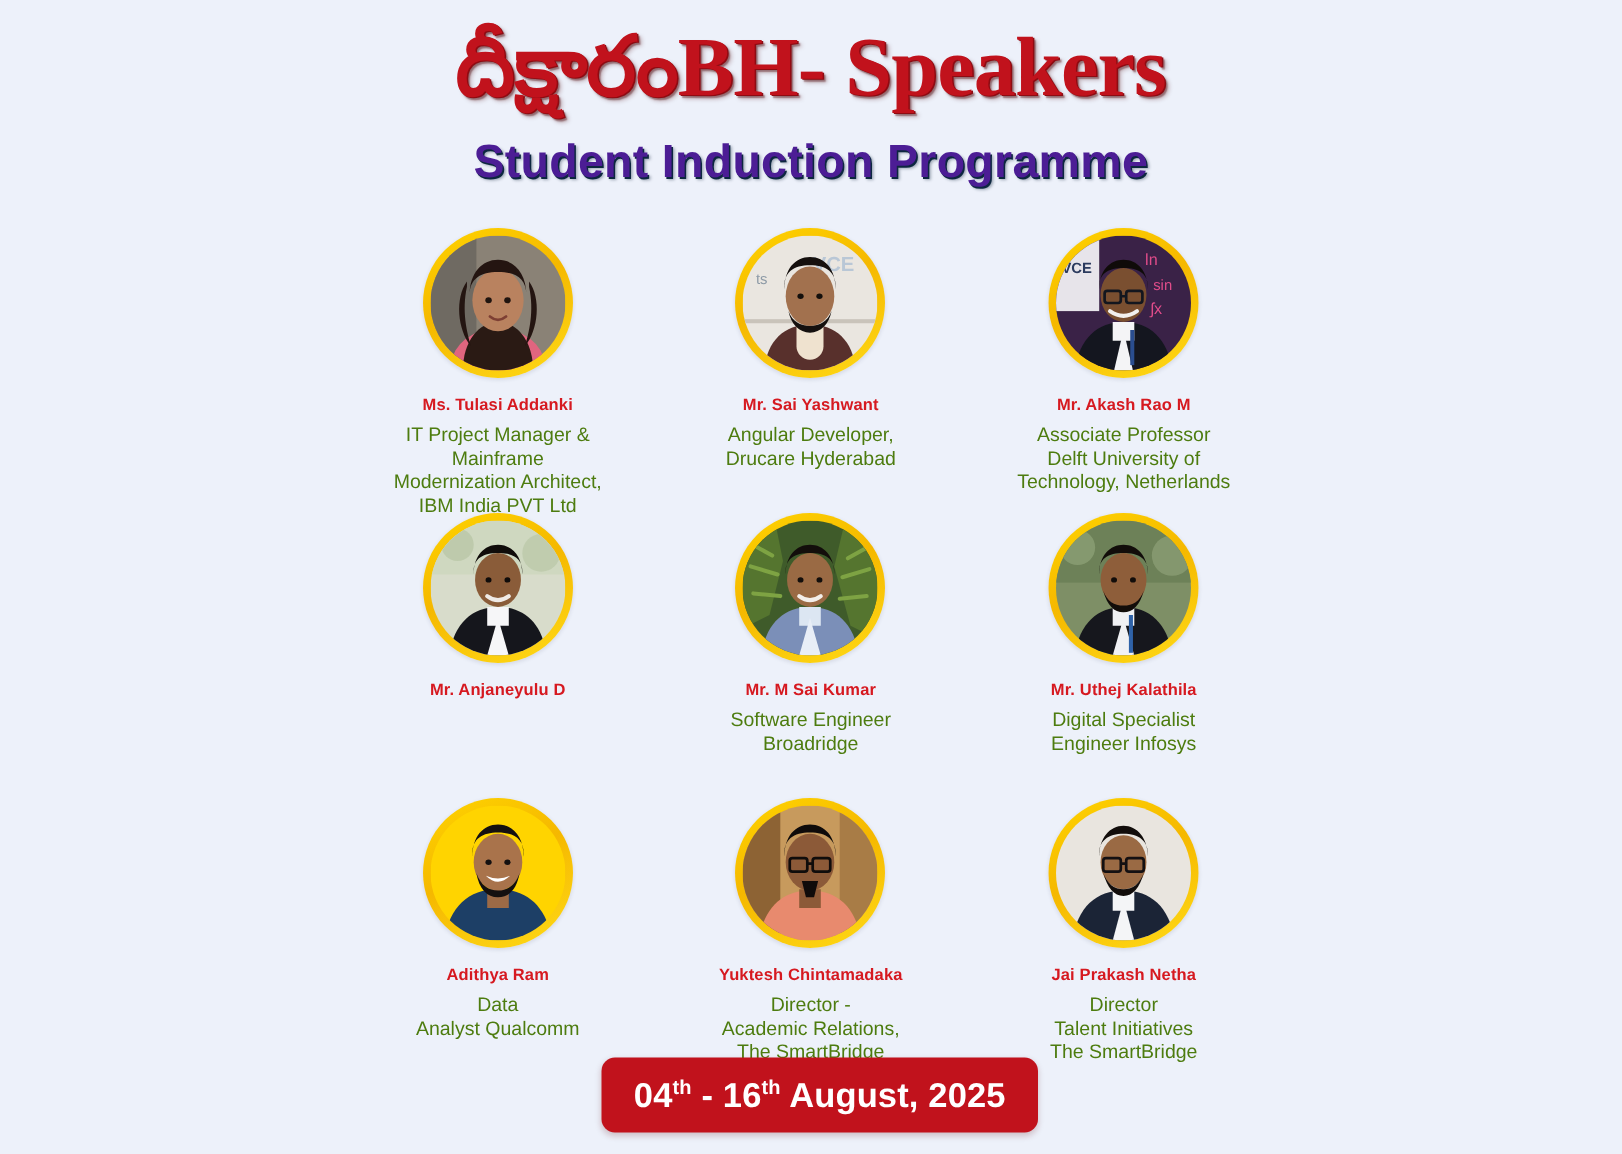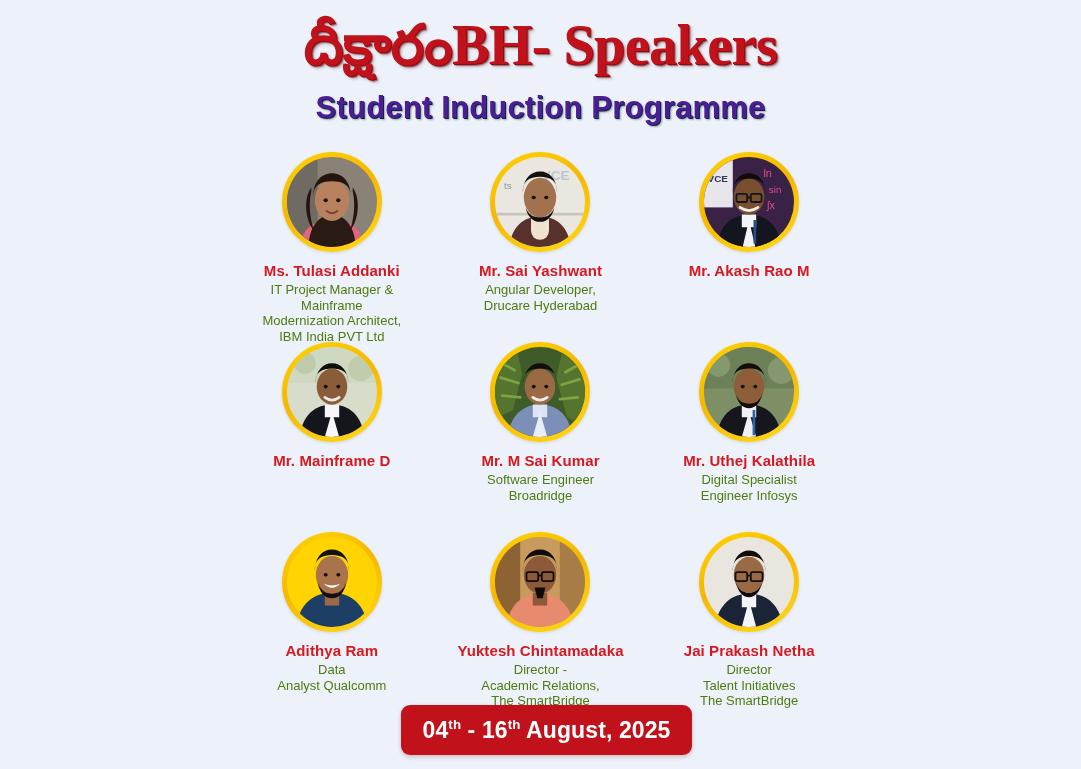--- a/index.html
+++ b/index.html
@@ -100,21 +100,21 @@
     height: 100%;
     border-radius: 50%;
     overflow: hidden;
     position: relative;
   }
 
   .avatar-photo svg { display: block; width: 100%; height: 100%; }
 
   .spk-name {
     margin-top: 9px;
-    font-size: 15px;
+    font-size: 11px;
     font-weight: bold;
     line-height: 19px;
     color: #d61920;
     letter-spacing: 0.1px;
   }
 
   .spk-role {
     margin-top: 2px;
     font-size: 13px;
     line-height: 15.5px;
@@ -230,20 +230,23 @@
             <ellipse cx="50" cy="44" rx="17" ry="20" fill="#7a4f30"></ellipse>
             <path d="M32 40c0-14 8-22 18-22s18 8 18 22c1-12-7-16-18-16s-19 4-18 16z" fill="#0f0b09"></path>
             <rect x="36" y="41" width="12" height="9" rx="2" fill="none" stroke="#13161e" stroke-width="2"></rect>
             <rect x="52" y="41" width="12" height="9" rx="2" fill="none" stroke="#13161e" stroke-width="2"></rect>
             <line x1="48" y1="45" x2="52" y2="45" stroke="#13161e" stroke-width="2"></line>
             <path d="M40 56q10 7 20 0" stroke="#f2f0ee" stroke-width="3" fill="none" stroke-linecap="round"></path>
           </svg>
         </div>
       </div>
       <div class="spk-name">Mr. Akash Rao M</div>
+      <div class="spk-role">Associate Professor
+Delft University of
+Technology, Netherlands</div>
     </div>
 
     <div class="speaker">
       <div class="avatar-ring">
         <div class="avatar-photo">
           <svg viewBox="0 0 100 100" preserveAspectRatio="xMidYMid slice" aria-hidden="true">
             <rect width="100" height="100" fill="#d8dccb"></rect>
             <rect x="0" y="0" width="100" height="40" fill="#cfd8c0"></rect>
             <circle cx="20" cy="18" r="12" fill="#b9c7a6" opacity="0.8"></circle>
             <circle cx="82" cy="24" r="14" fill="#b9c7a6" opacity="0.7"></circle>
@@ -251,21 +254,21 @@
             <path d="M42 64h16v14H42z" fill="#f6f6f8"></path>
             <path d="M50 72l8 28H42z" fill="#f6f6f8"></path>
             <ellipse cx="50" cy="44" rx="17" ry="20" fill="#8a5c39"></ellipse>
             <path d="M32 40c0-14 8-22 18-22s18 8 18 22c1-12-7-16-18-16s-19 4-18 16z" fill="#100c0a"></path>
             <ellipse cx="43" cy="44" rx="2.2" ry="2" fill="#100c0a"></ellipse>
             <ellipse cx="57" cy="44" rx="2.2" ry="2" fill="#100c0a"></ellipse>
             <path d="M42 56q8 6 16 0" stroke="#efeae6" stroke-width="3" fill="none" stroke-linecap="round"></path>
           </svg>
         </div>
       </div>
-      <div class="spk-name">Mr. Mainframe D</div>
+      <div class="spk-name">Mr. Anjaneyulu D</div>
     </div>
 
     <div class="speaker">
       <div class="avatar-ring">
         <div class="avatar-photo">
           <svg viewBox="0 0 100 100" preserveAspectRatio="xMidYMid slice" aria-hidden="true">
             <rect width="100" height="100" fill="#3f5b2a"></rect>
             <path d="M0 0h24l6 30-10 40-20 10z" fill="#55752f"></path>
             <path d="M100 0H76l-8 34 12 44 20 10z" fill="#55752f"></path>
             <path d="M4 16l18 10M6 34l20 6M8 54l20 2" stroke="#7ea343" stroke-width="3" stroke-linecap="round"></path>

